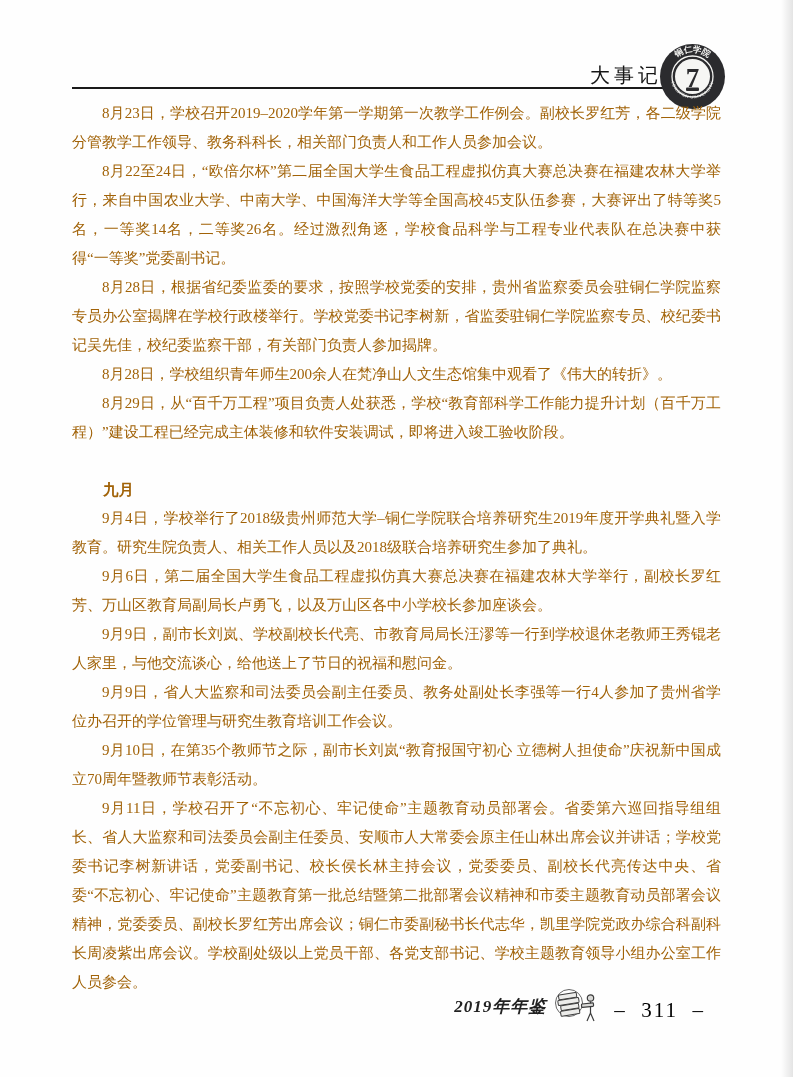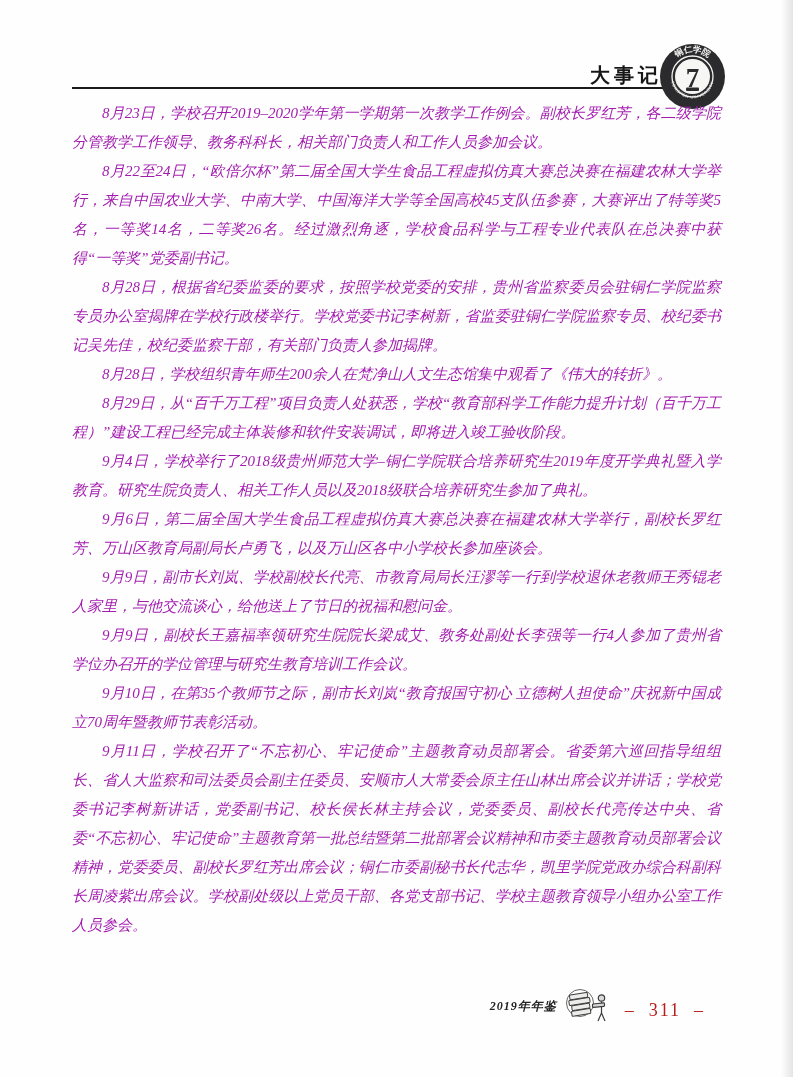--- a/index.html
+++ b/index.html
@@ -24,21 +24,21 @@
     pointer-events: none;
   }
   
   .header-title {
     position: absolute;
     top: 62px;
     left: 0;
     width: 662px;
     text-align: right;
     font-size: 20px;
-    font-weight: 700;
+    font-weight: 400;
     letter-spacing: 4px;
     color: #161616;
   }
   .header-rule {
     position: absolute;
     top: 87px;
     left: 72px;
     width: 650px;
     height: 2px;
     background: #1a1a1a;
@@ -55,49 +55,48 @@
     position: absolute;
     top: 99px;
     left: 72px;
     width: 649px;
   }
   .content p {
     font-size: 15px;
     line-height: 29px;
     text-align: justify;
     text-indent: 2em;
-    color: #a21caf;
-    font-style: italic;
+    color: #a16207;
   }
   .month-heading {
     font-weight: 700;
     margin-top: 28px !important;
     font-size: 15.5px !important;
   }
   
   .footer {
     position: absolute;
     top: 988px;
     right: 88px;
     display: flex;
     align-items: center;
     height: 36px;
   }
   .yearbook-label {
-    font-size: 12px;
+    font-size: 17px;
     font-weight: 700;
     font-style: italic;
     letter-spacing: 1px;
     color: #222;
   }
   .footer-icon { margin: 0 10px 0 8px; }
   .page-number {
-    font-size: 18px;
+    font-size: 21px;
     letter-spacing: 2px;
-    color: #b91c1c;
+    color: #000000;
     white-space: pre;
     margin-top: 8px;
   }
 </style>
 </head>
 <body>
 
 <div class="page">
 
   <div class="header-title">大事记</div>
@@ -121,25 +120,26 @@
     <rect x="27" y="44.5" width="13" height="3.4" rx="1" fill="#2b2b2e"></rect>
   </svg>
 
   <div class="content">
     <p>8月23日，学校召开2019–2020学年第一学期第一次教学工作例会。副校长罗红芳，各二级学院分管教学工作领导、教务科科长，相关部门负责人和工作人员参加会议。</p>
     <p>8月22至24日，“欧倍尔杯”第二届全国大学生食品工程虚拟仿真大赛总决赛在福建农林大学举行，来自中国农业大学、中南大学、中国海洋大学等全国高校45支队伍参赛，大赛评出了特等奖5名，一等奖14名，二等奖26名。经过激烈角逐，学校食品科学与工程专业代表队在总决赛中获得“一等奖”党委副书记。</p>
     <p>8月28日，根据省纪委监委的要求，按照学校党委的安排，贵州省监察委员会驻铜仁学院监察专员办公室揭牌在学校行政楼举行。学校党委书记李树新，省监委驻铜仁学院监察专员、校纪委书记吴先佳，校纪委监察干部，有关部门负责人参加揭牌。</p>
     <p>8月28日，学校组织青年师生200余人在梵净山人文生态馆集中观看了《伟大的转折》。</p>
     <p>8月29日，从“百千万工程”项目负责人处获悉，学校“教育部科学工作能力提升计划（百千万工程）”建设工程已经完成主体装修和软件安装调试，即将进入竣工验收阶段。</p>
 
+    <p class="month-heading">九月</p>
 
     <p>9月4日，学校举行了2018级贵州师范大学–铜仁学院联合培养研究生2019年度开学典礼暨入学教育。研究生院负责人、相关工作人员以及2018级联合培养研究生参加了典礼。</p>
     <p>9月6日，第二届全国大学生食品工程虚拟仿真大赛总决赛在福建农林大学举行，副校长罗红芳、万山区教育局副局长卢勇飞，以及万山区各中小学校长参加座谈会。</p>
     <p>9月9日，副市长刘岚、学校副校长代亮、市教育局局长汪漻等一行到学校退休老教师王秀锟老人家里，与他交流谈心，给他送上了节日的祝福和慰问金。</p>
-    <p>9月9日，副校长王嘉福率领研究生院院长梁成艾、教务处副处长李强等一行4人参加了贵州省学位办召开的学位管理与研究生教育培训工作会议。</p>
+    <p>9月9日，省人大监察和司法委员会副主任委员、教务处副处长李强等一行4人参加了贵州省学位办召开的学位管理与研究生教育培训工作会议。</p>
     <p>9月10日，在第35个教师节之际，副市长刘岚“教育报国守初心 立德树人担使命”庆祝新中国成立70周年暨教师节表彰活动。</p>
     <p>9月11日，学校召开了“不忘初心、牢记使命”主题教育动员部署会。省委第六巡回指导组组长、省人大监察和司法委员会副主任委员、安顺市人大常委会原主任山林出席会议并讲话；学校党委书记李树新讲话，党委副书记、校长侯长林主持会议，党委委员、副校长代亮传达中央、省委“不忘初心、牢记使命”主题教育第一批总结暨第二批部署会议精神和市委主题教育动员部署会议精神，党委委员、副校长罗红芳出席会议；铜仁市委副秘书长代志华，凯里学院党政办综合科副科长周凌紫出席会议。学校副处级以上党员干部、各党支部书记、学校主题教育领导小组办公室工作人员参会。</p>
 
   </div>
 
   <div class="footer">
     <span class="yearbook-label">2019年年鉴</span>
     <svg class="footer-icon" width="50" height="38" viewBox="0 0 50 38" aria-hidden="true">
       <circle cx="15" cy="16" r="13.5" fill="none" stroke="#666" stroke-width="1"></circle>
       <g transform="rotate(-9 15 18)" stroke="#3d3d3d" stroke-width="1" fill="#ececea">

